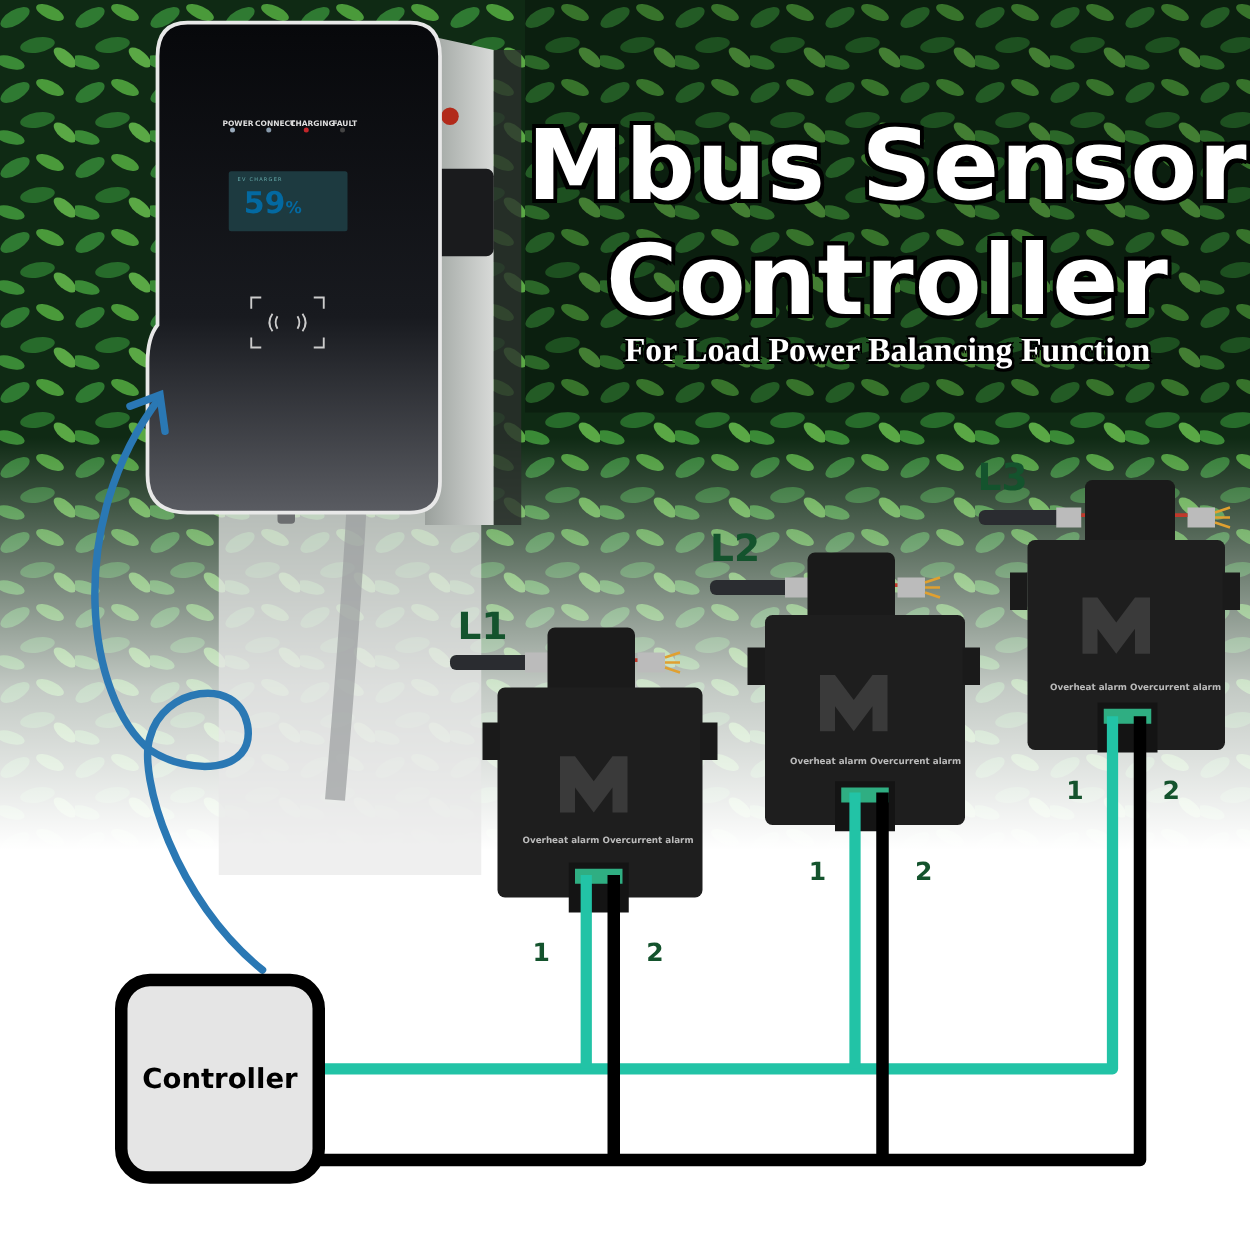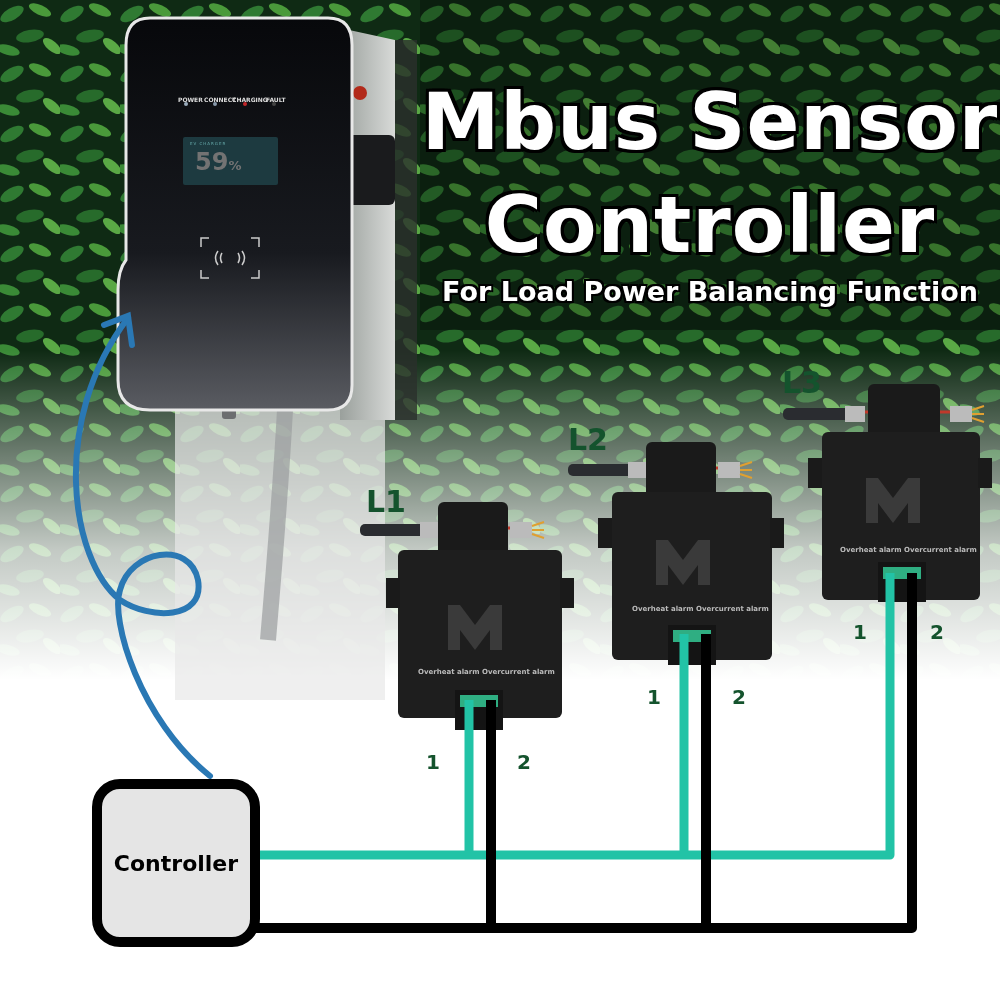--- a/index.html
+++ b/index.html
@@ -1,33 +1,33 @@
 <!DOCTYPE html>
 <html><head>
 <meta charset="utf-8">
 <style>
   html,body{margin:0;padding:0;}
   body{width:1000px;height:1000px;position:relative;overflow:hidden;background:#ffffff;font-family:"DejaVu Sans","Liberation Sans",sans-serif;}
   .bg{position:absolute;left:0;top:0;width:1000px;height:1000px;}
   .title{position:absolute;left:420px;width:580px;text-align:center;color:#fff;font-weight:bold;
     text-shadow:-3px -3px 0 #000,3px -3px 0 #000,-3px 3px 0 #000,3px 3px 0 #000,0 3px 0 #000,0 -3px 0 #000,3px 0 0 #000,-3px 0 0 #000;
     letter-spacing:1px;}
-  .t1{top:77px;font-size:78px;line-height:90px;}
+  .t1{top:88px;font-size:78px;line-height:90px;}
   .t2{top:180px;font-size:78px;line-height:90px;}
-  .sub{position:absolute;left:420px;width:580px;top:276px;text-align:center;color:#fff;font-weight:bold;font-size:27px;
-    text-shadow:-2px -2px 0 #000,2px -2px 0 #000,-2px 2px 0 #000,2px 2px 0 #000,0 2px 0 #000,0 -2px 0 #000;}
+  .sub{position:absolute;left:420px;width:580px;top:265px;text-align:center;color:#fff;font-weight:bold;font-size:27px;
+    text-shadow:-2px -2px 0 #000,2px -2px 0 #000,-2px 2px 0 #000,2px 2px 0 #000,0 2px 0 #000,0 -2px 0 #000;font-family:Liberation Serif, serif;}
   .lbl{position:absolute;font-weight:bold;color:#14532d;}
   .L{font-size:30px;}
   .pin{font-size:20px;}
   .controller{position:absolute;left:92px;top:779px;width:148px;height:148px;border:10px solid #000;border-radius:28px;background:#e5e5e5;
     display:flex;align-items:center;justify-content:center;box-sizing:content-box;}
   .controller span{font-weight:bold;font-size:22px;color:#000;}
   .led-label{position:absolute;top:96px;font-size:6px;color:#ddd;font-weight:bold;}
   .screen{position:absolute;left:183px;top:137px;width:95px;height:48px;background:#1d3a40;border-radius:2px;}
-  .pct{position:absolute;left:195px;top:148px;color:#737373;font-size:24px;font-weight:bold;text-align:center;}
+  .pct{position:absolute;left:195px;top:148px;color:#0369a1;font-size:24px;font-weight:bold;text-align:center;}
   .pct small{font-size:13px;}
   .ev{position:absolute;left:190px;top:141px;color:#6aa;font-size:4px;letter-spacing:1px;}
   .sensor-text{position:absolute;font-size:7px;color:#bbb;font-weight:bold;white-space:nowrap;}
 </style>
 </head>
 <body>
 
 <svg class="bg" viewBox="0 0 1000 1000" xmlns="http://www.w3.org/2000/svg">
   <defs>
     <linearGradient id="fade" x1="0" y1="0" x2="0" y2="1">

